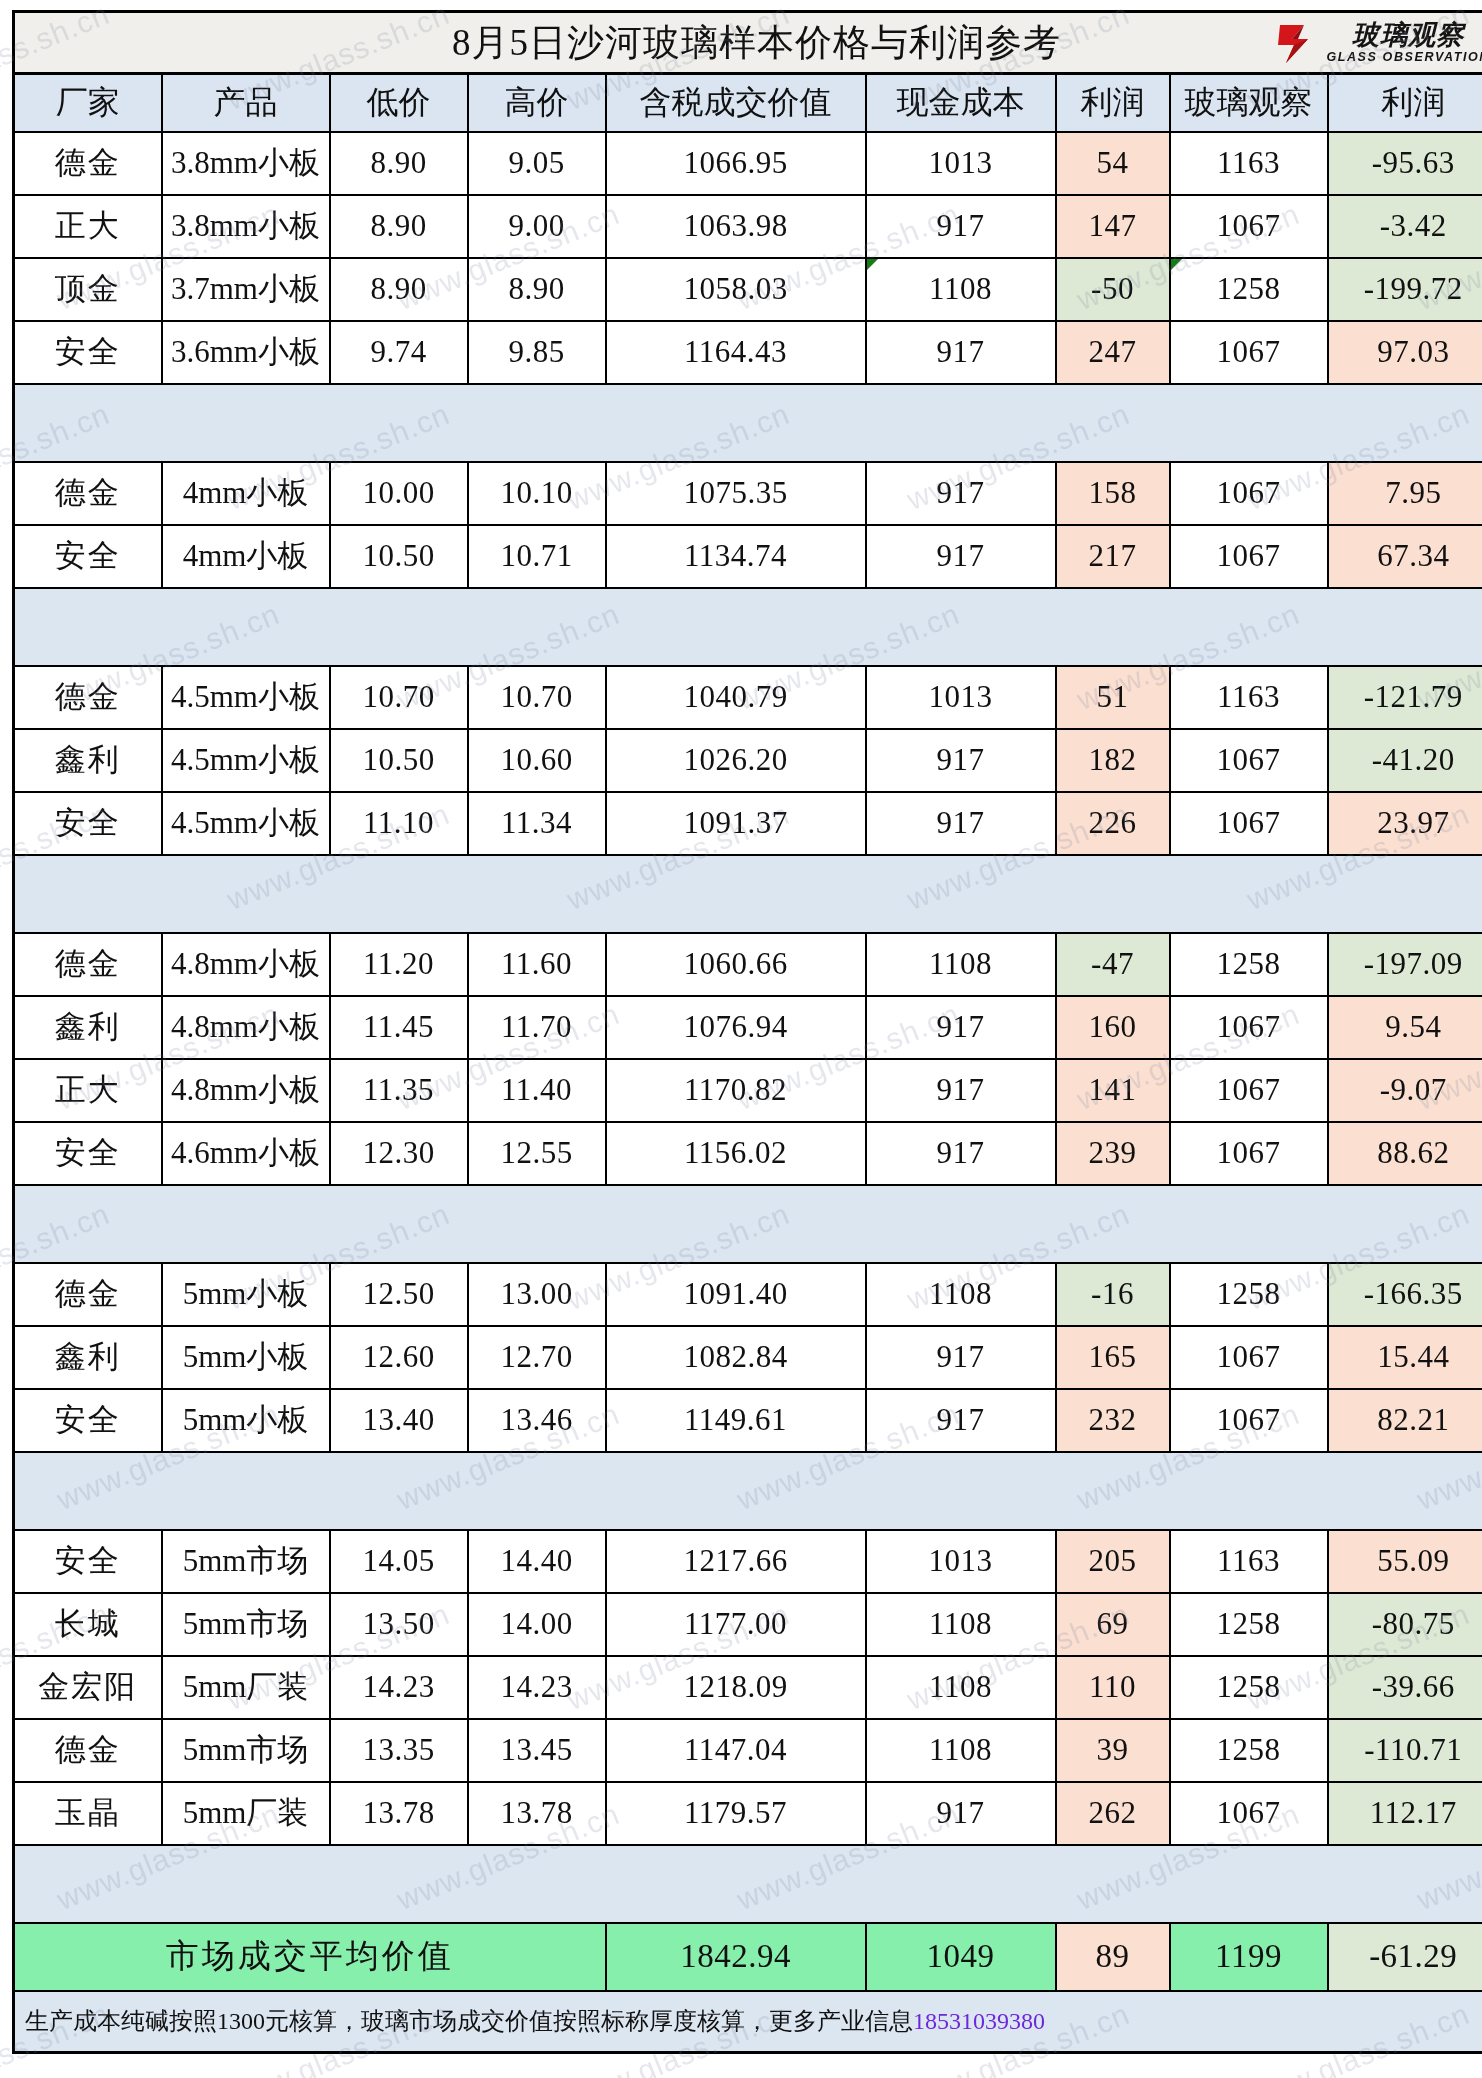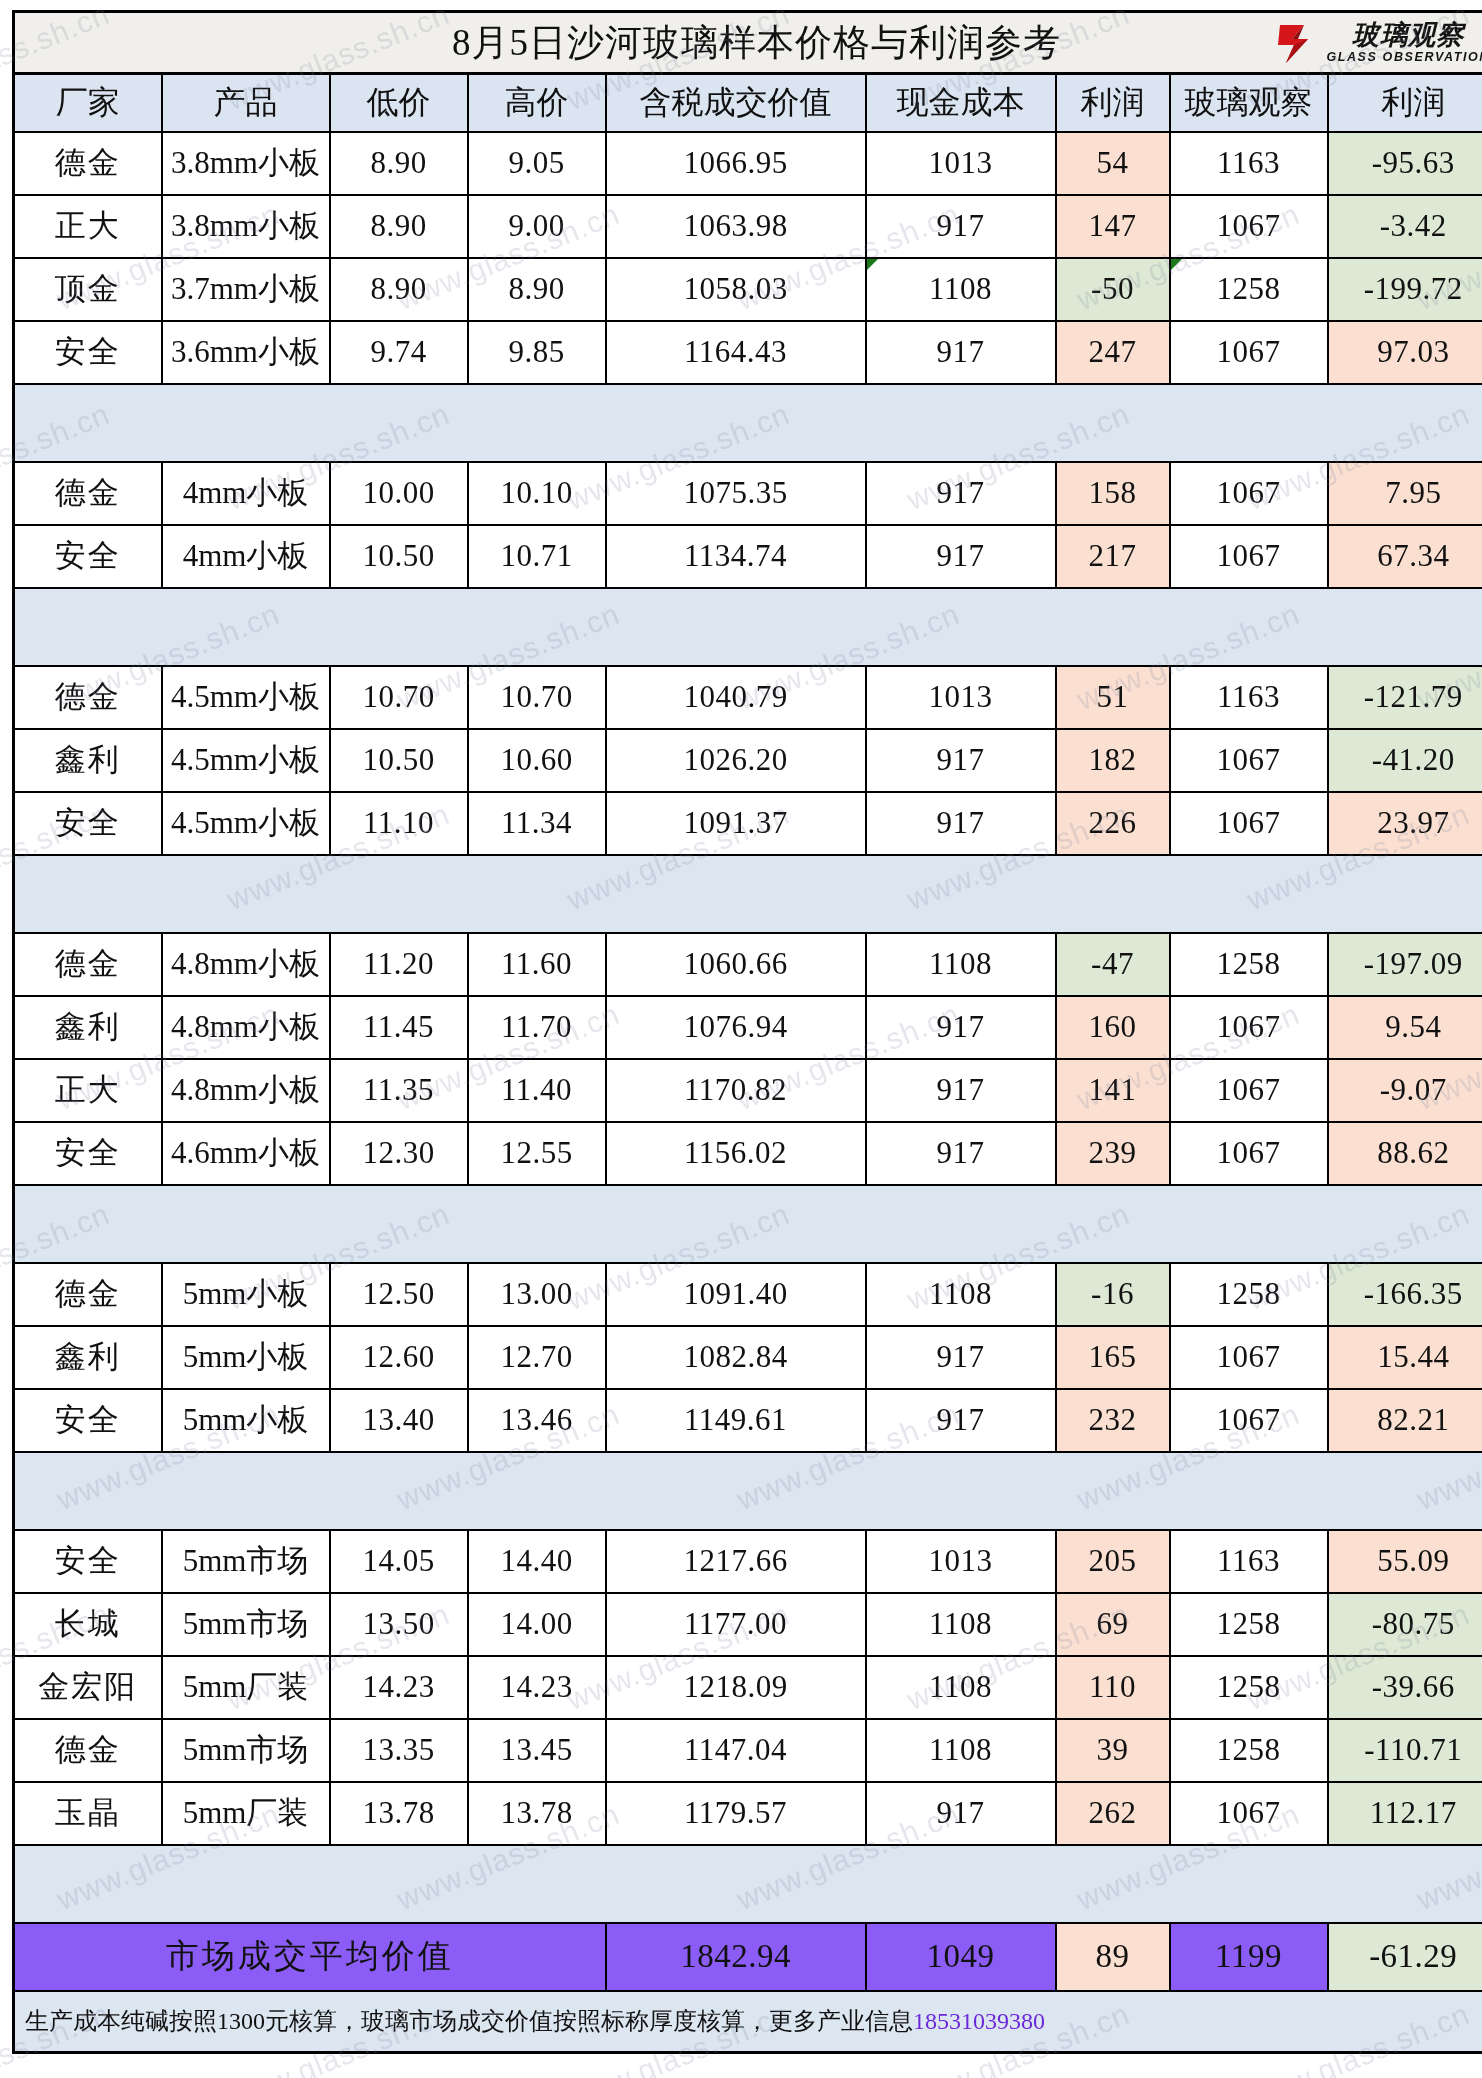--- a/index.html
+++ b/index.html
@@ -138,21 +138,21 @@
   
   tr.spacer-row td {
     background: #dce6f1;
     height: 78px;
     border-left: none;
     border-right: none;
   }
 
   
   tr.sum-row td {
-    background: #8b5cf6;
+    background: #86efac;
     height: 68px;
     font-size: 33px;
   }
   td.sum-label { letter-spacing: 3px; font-size: 34px; }
 
   
   tr.note-row td {
     background: #dce6f1;
     height: 62px;
     text-align: left;

